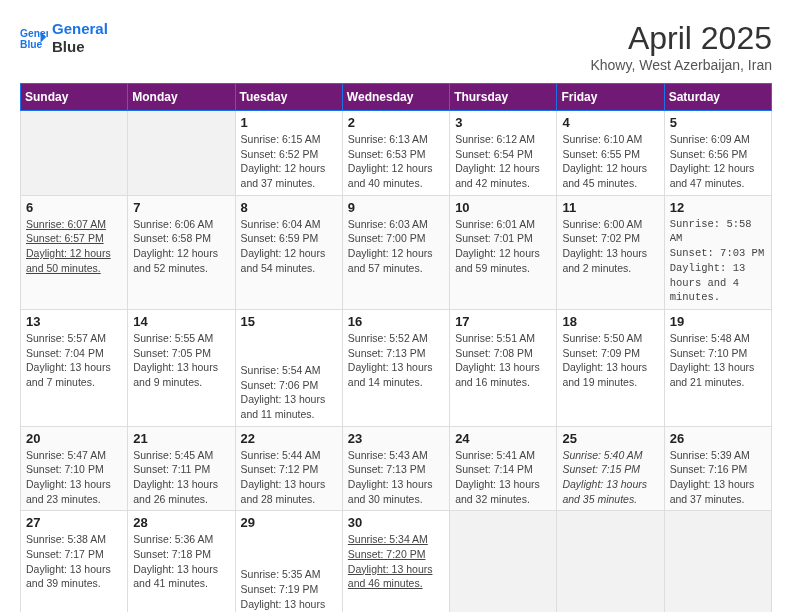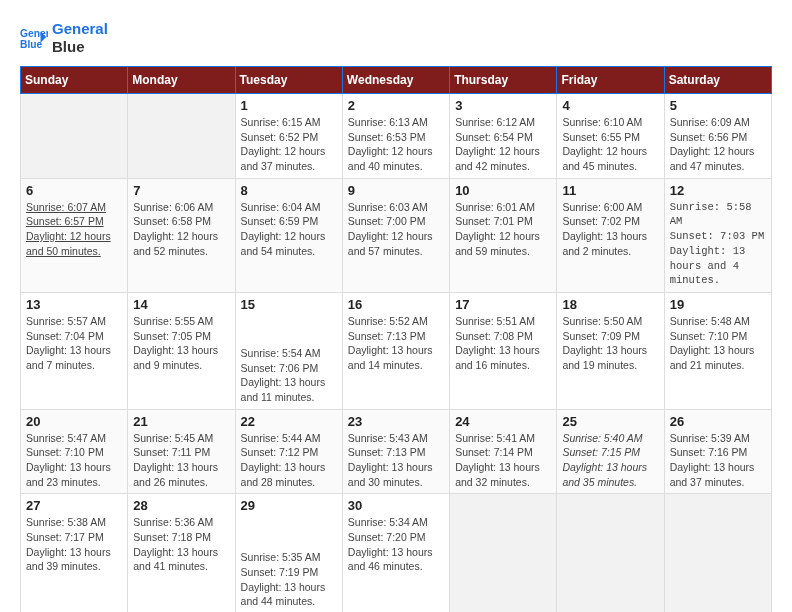--- a/index.html
+++ b/index.html
@@ -45,21 +45,21 @@
     .subtitle {
       font-size: 14px;
       color: #555;
     }
     table {
       width: 100%;
       border-collapse: collapse;
       font-size: 11px;
     }
     th {
-      background-color: #7f1d1d;
+      background-color: #701a75;
       color: #fff;
       padding: 6px 4px;
       text-align: left;
       font-weight: bold;
       font-size: 12px;
       border: 1px solid #1a73e8;
     }
     td {
       border: 1px solid #ddd;
       padding: 4px 5px;
@@ -101,20 +101,24 @@
       <text x="0" y="14" font-size="11" font-weight="bold" fill="#1a73e8">General</text>
       <text x="0" y="26" font-size="11" font-weight="bold" fill="#1a73e8">Blue</text>
       <polygon points="22,8 28,14 22,20" fill="#1a73e8"></polygon>
     </svg>
     <div>
       <div class="logo-text">
         <span>General</span><br><span style="color:#333">Blue</span>
       </div>
     </div>
   </div>
+  <div class="title-section">
+    <div class="main-title">April 2025</div>
+    <div class="subtitle">Khowy, West Azerbaijan, Iran</div>
+  </div>
 </div>
 
 <table>
   <thead>
     <tr>
     <th>Sunday</th>
         <th>Monday</th>
         <th>Tuesday</th>
         <th>Wednesday</th>
         <th>Thursday</th>
@@ -303,21 +307,21 @@
 Daylight: 13 hours and 41 minutes.</div>
         </td>
         <td>
           <span class="day-num">29</span>
           <div class="cell-text" style="white-space: pre-line; margin-top: 37px;">Sunrise: 5:35 AM
 Sunset: 7:19 PM
 Daylight: 13 hours and 44 minutes.</div>
         </td>
         <td>
           <span class="day-num">30</span>
-          <div class="cell-text" style="white-space: pre-line;">Sunrise: 5:34 AM
+          <div class="cell-text" style="white-space: pre-line; text-decoration: underline;">Sunrise: 5:34 AM
 Sunset: 7:20 PM
 Daylight: 13 hours and 46 minutes.</div>
         </td>
         <td class="empty"></td>
         <td class="empty"></td>
         <td class="empty"></td>
       </tr>
     </tbody>
 </table>
 

